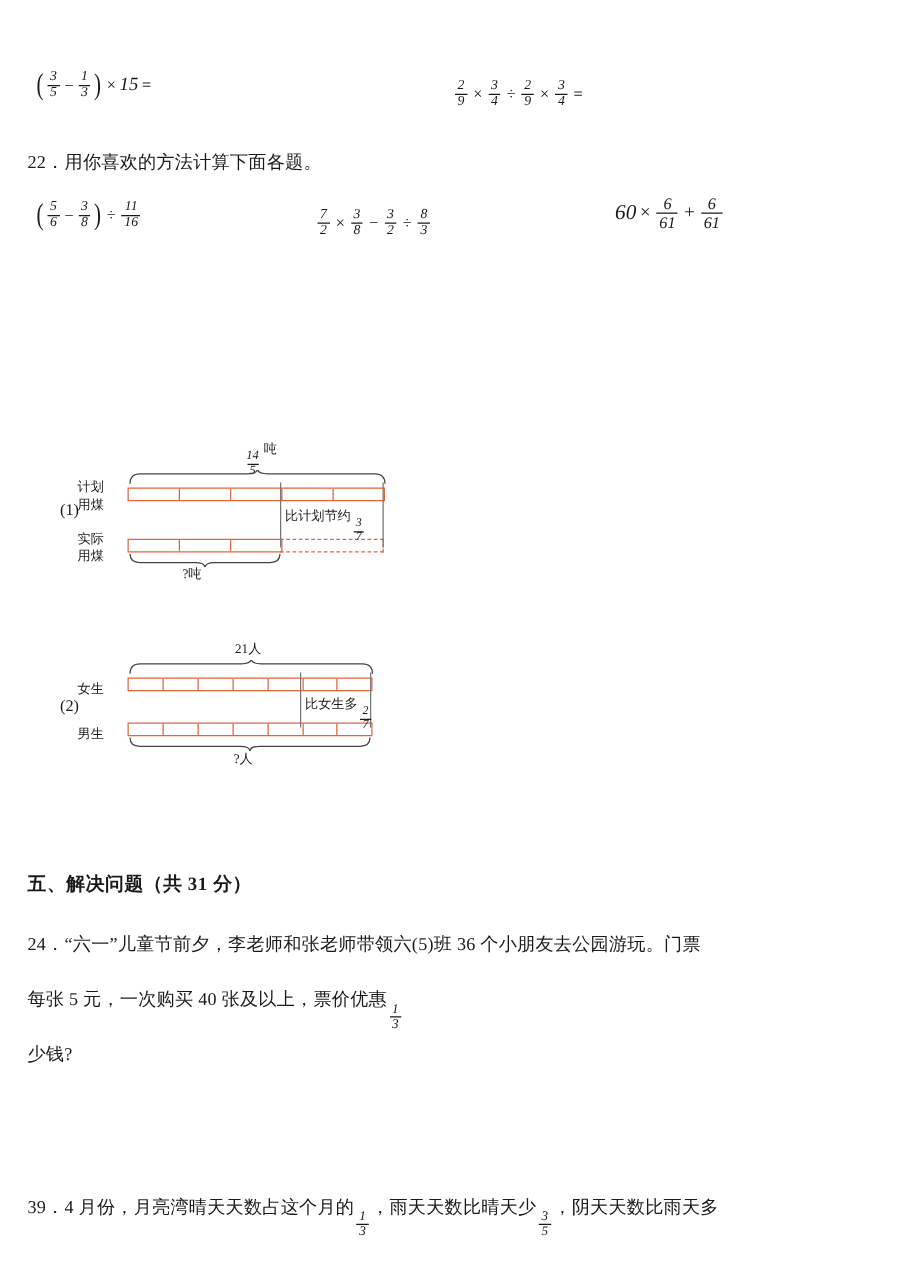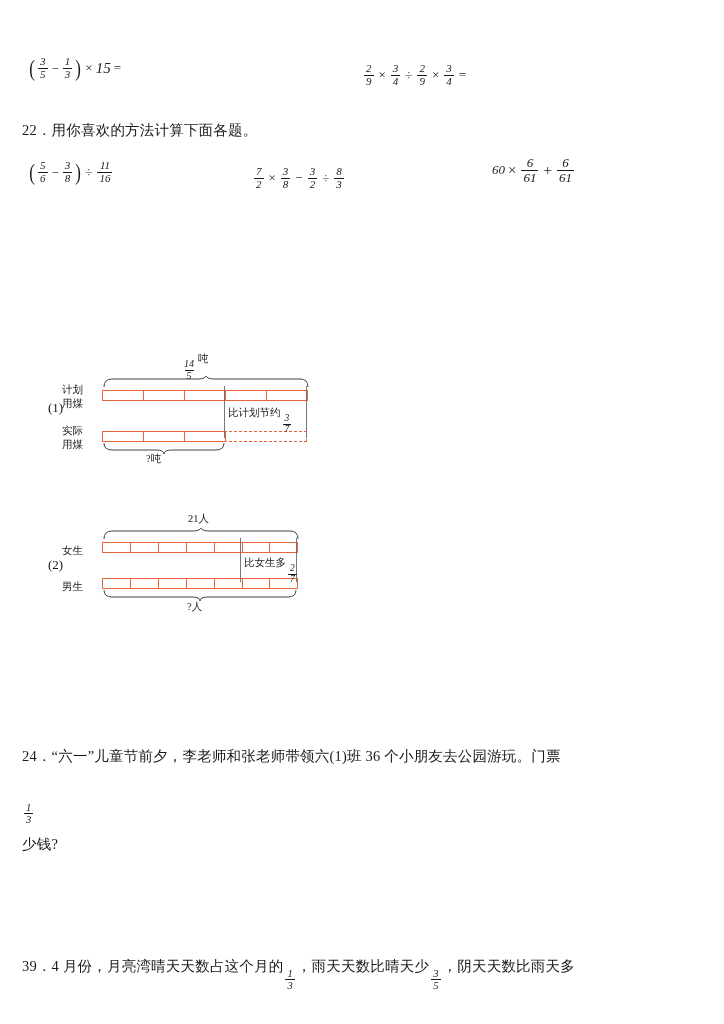--- a/index.html
+++ b/index.html
@@ -206,40 +206,40 @@
       <span class="op">÷</span>
       <span class="frac">
           <span class="num">8</span>
           <span class="den">3</span>
         </span>
     </span>
   </div>
 
   <div class="row" style="left:492px; top:156px;">
     <span class="expr" style="font-size:17px;">
-      <span class="num-italic" style="font-size:13px;">60</span>
+      <span class="num-italic" style="font-size:17px;">60</span>
       <span class="op" style="font-size:15px;">×</span>
       <span class="frac big" style="font-size:13px;">
           <span class="num">6</span>
           <span class="den">61</span>
         </span>
       <span class="op" style="font-size:15px;">+</span>
       <span class="frac big" style="font-size:13px;">
           <span class="num">6</span>
           <span class="den">61</span>
         </span>
     </span>
   </div>
 
 
   <div class="diagram" style="left:40px; top:352px; width:300px; height:110px;">
 
     <div class="idx" style="left:8px; top:48px;">(1)</div>
 
-    <div class="lbl" style="left:140px; top:0px;">
+    <div class="lbl" style="left:153px; top:0px;">
       <span class="frac" style="font-size:10px; vertical-align:-0.5em;">
         <span class="num">14</span>
         <span class="den">5</span>
       </span><span>吨</span>
     </div>
 
     <svg class="brace-svg" style="left:62px; top:24px;" width="210" height="12">
       <path d="M2,11 Q2,3 10,3 L96,3 Q104,3 104,-1 Q104,3 112,3 L198,3 Q206,3 206,11" fill="none" stroke="#444" stroke-width="1"></path>
     </svg>
 
@@ -320,26 +320,27 @@
           <span class="den">7</span>
         </span>
     </div>
 
     <svg class="brace-svg" style="left:62px; top:77px;" width="198" height="12">
       <path d="M2,1 Q2,8 10,8 L90,8 Q98,8 98,12 Q98,8 106,8 L186,8 Q194,8 194,1" fill="none" stroke="#444" stroke-width="1"></path>
     </svg>
     <div class="lbl" style="left:147px; top:88px;">?人</div>
   </div>
 
+  <div class="row section-title" style="left:22px; top:698px;">五、解决问题（共 31 分）</div>
 
   <div class="row qtext" style="left:22px; top:742px; width:680px;">
-    <span>24．</span><span>“六一”儿童节前夕，李老师和张老师带领六(1)班 36 个小朋友去公园游玩。门票</span>
+    <span>24．</span><span>“六一”儿童节前夕，李老师和张老师带领六(5)班 36 个小朋友去公园游玩。门票</span>
   </div>
   <div class="row qtext" style="left:22px; top:786px; width:690px;">
-    <span class="frac" style="font-size:10.5px;">
+    <span>每张 5 元，一次购买 40 张及以上，票价优惠</span><span class="frac" style="font-size:10.5px;">
         <span class="num">1</span>
         <span class="den">3</span>
       </span>
   </div>
   <div class="row qtext" style="left:22px; top:830px;">少钱?</div>
 
   <div class="row qtext" style="left:22px; top:952px; width:700px;">
     <span>39．</span><span>4 月份，月亮湾晴天天数占这个月的</span><span class="frac" style="font-size:10.5px;">
         <span class="num">1</span>
         <span class="den">3</span>

